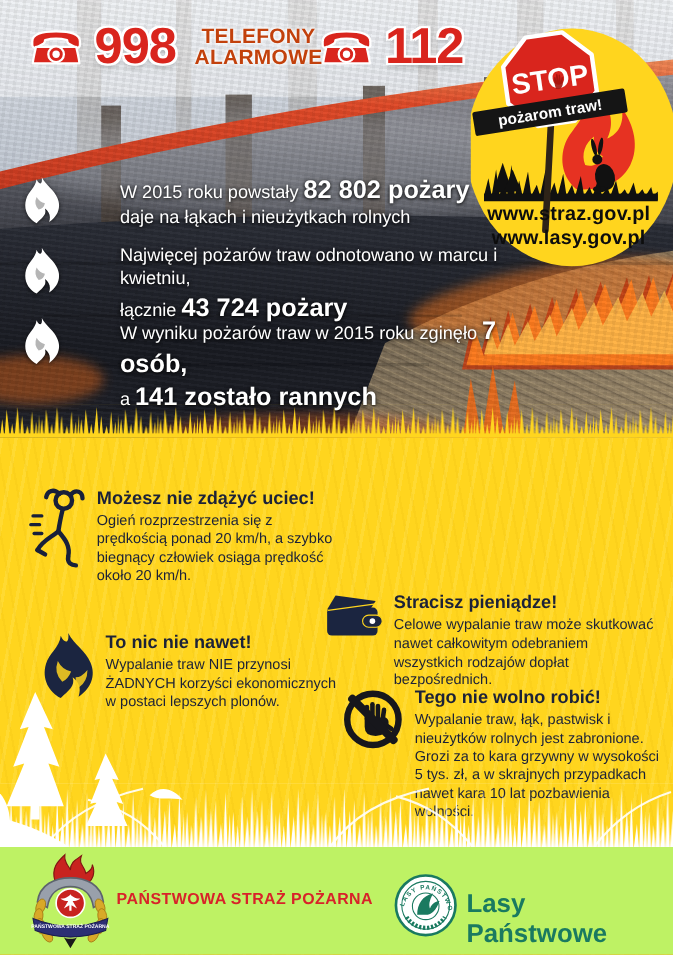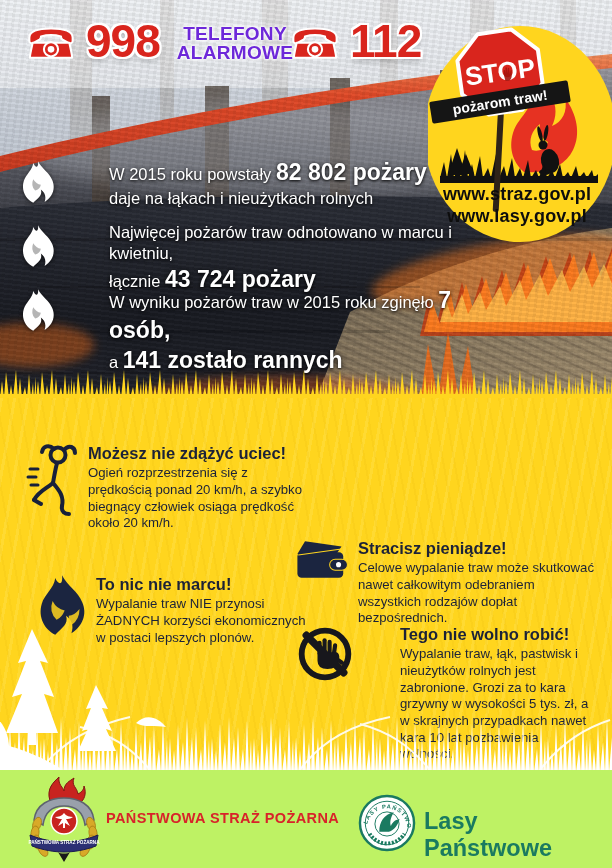--- a/index.html
+++ b/index.html
@@ -16,21 +16,21 @@
   .phone-group{position:absolute;display:flex;align-items:center;gap:8px;z-index:5;}
   .pg-left{left:24px;top:18px;}
   .pg-right{left:288px;top:18px;}
   .phone-num{
     font-size:46px;font-weight:bold;color:#d9251d;letter-spacing:-1px;line-height:1;
     text-shadow:-2px 0 0 #fff,2px 0 0 #fff,0 -2px 0 #fff,0 2px 0 #fff,
                 -2px -2px 0 #fff,2px 2px 0 #fff,-2px 2px 0 #fff,2px -2px 0 #fff,0 4px 6px rgba(0,0,0,.25);
   }
   .alarm-label{
     position:absolute;left:176px;top:24px;width:118px;text-align:center;z-index:5;
-    font-size:19px;font-weight:bold;color:#6d28d9;line-height:1.02;letter-spacing:.3px;
+    font-size:19px;font-weight:bold;color:#c2410c;line-height:1.02;letter-spacing:.3px;
     text-shadow:0 0 3px #fff,0 0 3px #fff,0 0 5px #fff;
   }
   
   .stat{position:absolute;left:20px;display:flex;align-items:flex-start;color:#fff;z-index:4;width:470px;gap:45px;}
   .stat svg{flex:0 0 36px;margin-right:8px;margin-top:2px;filter:drop-shadow(0 1px 2px rgba(0,0,0,.65));}
   .stat-text{font-size:16.5px;line-height:1.3;text-shadow:0 1px 3px rgba(0,0,0,.9),0 0 6px rgba(0,0,0,.45);}
   .stat-text b{font-size:23px;font-weight:bold;}
   .s1{top:158px;} .s2{top:222px;} .s3{top:286px;}
   
   .badge{position:absolute;left:428px;top:22px;width:184px;height:224px;z-index:6;}
@@ -44,21 +44,21 @@
                repeating-linear-gradient(100deg, rgba(255,238,130,.20) 0 3px, transparent 3px 13px);}
   .fringe-top{position:absolute;left:0;top:-30px;}
   .warn{position:absolute;display:flex;align-items:flex-start;color:#1c2238;}
   .warn .icon{flex:0 0 auto;margin-right:8px;}
   .warn-text{line-height:1.24;}
   .warn-title{font-size:16.5px;font-weight:bold;margin-bottom:2px;}
   .warn-body{font-size:13.2px;line-height:1.26;}
   .w1{left:26px;top:45px;width:288px;}
   .w2{left:294px;top:140px;width:300px;}
   .w3{left:36px;top:176px;width:275px;}
-  .w4{left:295px;top:226px;width:300px;gap:37px;}
+  .w4{left:309px;top:226px;width:300px;}
   .fringe-bottom{position:absolute;left:0;bottom:96px;}
   .trees{position:absolute;left:-2px;bottom:92px;}
   
   .footer{position:absolute;left:0;bottom:0;width:612px;height:98px;background:#bef264;}
   .psp-logo{position:absolute;left:24px;top:4px;}
   .psp-label{position:absolute;left:106px;top:40px;font-size:14.5px;font-weight:bold;
     color:#d8232a;letter-spacing:.4px;}
   .lp-logo{position:absolute;left:358px;top:24px;}
   .lasy-label{position:absolute;left:424px;top:38px;font-size:23.5px;font-weight:bold;color:#1a7a60;}
 </style>
@@ -301,21 +301,21 @@
       </div>
     </div>
 
     <div class="warn w3">
       <svg class="icon" width="52" height="62" viewBox="0 0 38 46">
         <path d="M19,1 C23,9 31,13 34,21 C38,30 34,39 26,44 C28,38 26,34 22,31 C24,37 19,40 14,45 C6,41 1,32 4,22 C6,15 13,11 14,3 C16,8 20,9 19,1 Z" fill="#1b2540"></path>
         <path d="M15,34 q-6,-6 -3,-14 q3,6 9,7 q-2,5 -6,7 Z" fill="#ffd51e" opacity="0.85"></path>
         <path d="M26,38 q6,-4 6,-12 q-4,5 -8,5 q0,5 2,7 Z" fill="#ffd51e" opacity="0.85"></path>
       </svg>
       <div class="warn-text">
-        <div class="warn-title">To nic nie marcu!</div>
+        <div class="warn-title">To nic nie nawet!</div>
         <div class="warn-body">Wypalanie traw NIE przynosi ŻADNYCH korzyści ekonomicznych w postaci lepszych plonów.</div>
       </div>
     </div>
 
     <div class="warn w4">
       <svg class="icon" width="60" height="60" viewBox="0 0 72 72">
         <circle cx="36" cy="36" r="28" fill="none" stroke="#17171c" stroke-width="7"></circle>
         <g fill="#17171c">
           <rect x="27" y="20" width="5" height="18" rx="2.5"></rect>
           <rect x="33" y="17" width="5" height="21" rx="2.5"></rect>

